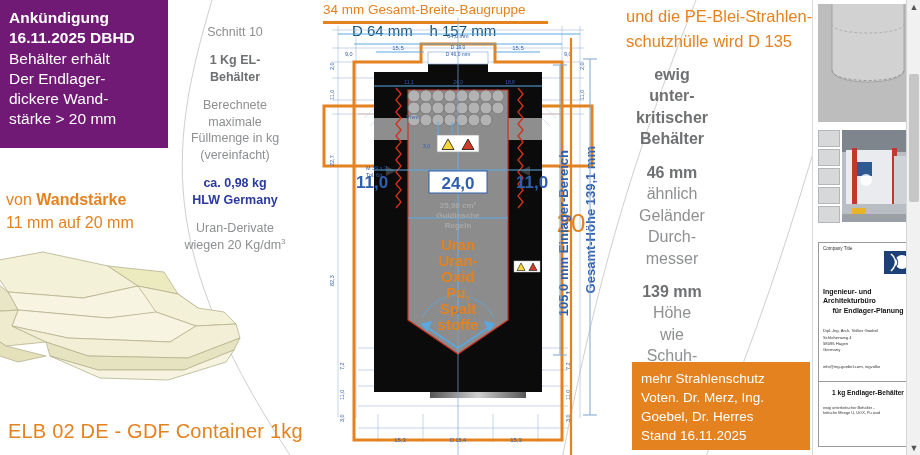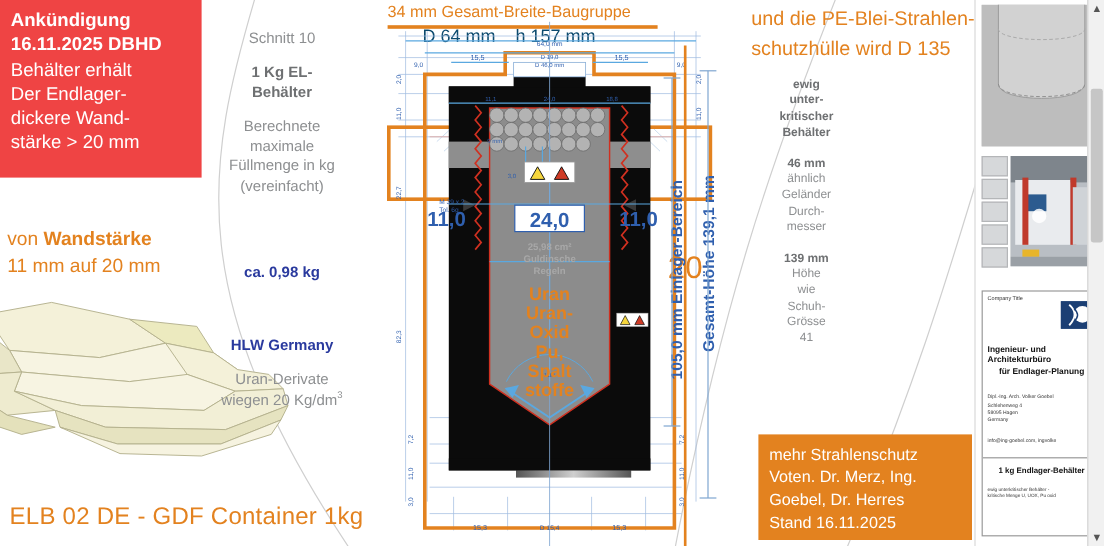--- a/index.html
+++ b/index.html
@@ -10,21 +10,21 @@
     color:#58595b;
   }
   .stage{position:absolute;left:0;top:0;width:920px;height:455px;overflow:hidden;}
 
   
   .abs{position:absolute;}
 
   
   .announce{
     left:0;top:0;width:168px;height:148px;
-    background:#ef4444;color:#ffffff;
+    background:#701a75;color:#ffffff;
     box-sizing:border-box;padding:8px 9px 6px 9px;
     font-size:15.5px;line-height:1.31;
   }
   .announce .b{font-weight:bold;display:block;}
   .announce .n{display:block;}
 
   
   .wand{
     left:6px;top:188px;width:180px;
     font-size:16px;line-height:1.45;color:#e3821f;
@@ -36,34 +36,34 @@
     left:8px;top:420px;width:360px;
     font-size:20px;color:#e3821f;letter-spacing:.2px;
   }
 
   
   .colgrey{
     left:170px;top:24px;width:130px;text-align:center;
     font-size:12.5px;line-height:1.35;color:#8d8f91;
   }
   .colgrey .hd{font-weight:bold;color:#6e7072;}
-  .colgrey .blue{color:#2a3a9e;font-weight:bold;margin-top:44px;}
+  .colgrey .blue{color:#2a3a9e;font-weight:bold;}
   .colgrey .sp{display:block;height:11px;}
   .colgrey sup{font-size:8px;}
 
   
   .hl-right{
     left:586px;top:4px;width:300px;
     font-size:16.5px;line-height:1.5;color:#e3821f;margin-left:40px;
   }
 
   
   .colgrey2{
     left:612px;top:64px;width:120px;text-align:center;
-    font-size:10px;line-height:1.34;color:#8d8f91;
+    font-size:16px;line-height:1.34;color:#8d8f91;
   }
   .colgrey2 .hd{font-weight:bold;color:#6e7072;}
   .colgrey2 .sp{display:block;height:12px;}
 
   
   .strbox{
     left:632px;top:362px;width:178px;height:88px;
     background:#e3821f;color:#ffffff;
     box-sizing:border-box;padding:7px 9px;
     font-size:13.5px;line-height:1.42;

